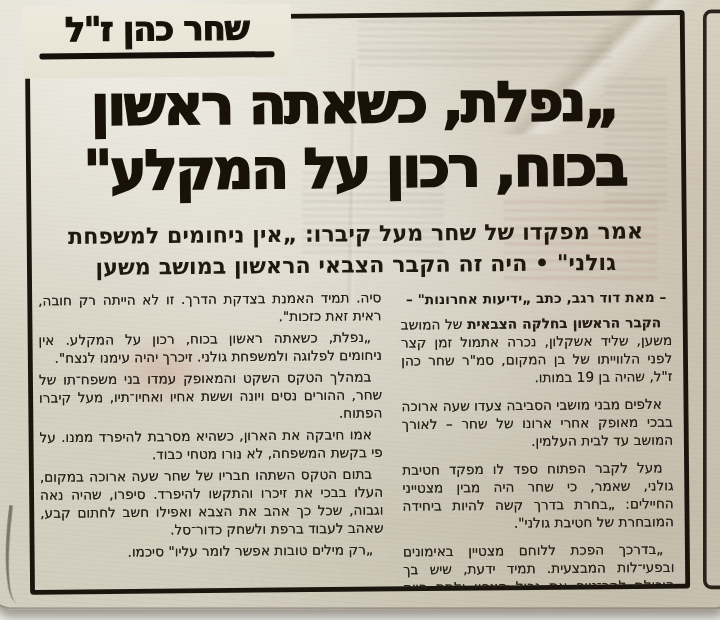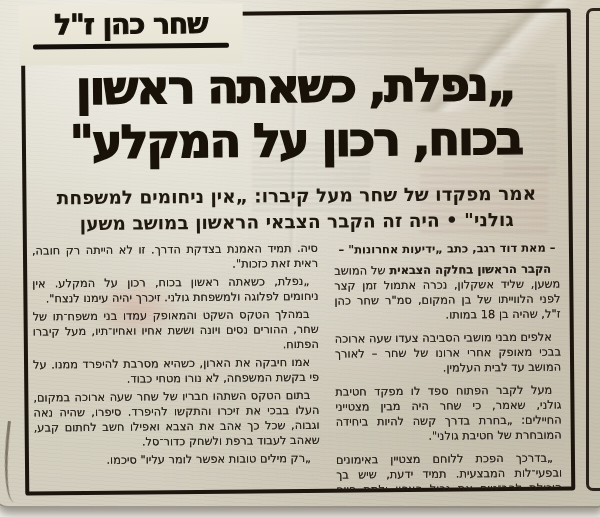--- a/index.html
+++ b/index.html
@@ -104,21 +104,21 @@
 
       <div class="subhead">
         <div>אמר מפקדו של שחר מעל קיברו: „אין ניחומים למשפחת</div>
         <div>גולני" • היה זה הקבר הצבאי הראשון במושב משען</div>
       </div>
 
       <div class="body-cols">
 
         <div class="col col-a">
           <p class="byline">– מאת דוד רגב, כתב „ידיעות אחרונות" –</p>
-          <p class="para"><span class="lead">הקבר הראשון בחלקה הצבאית</span><span> של המושב משען, שליד אשקלון, נכרה אתמול זמן קצר לפני הלווייתו של בן המקום, סמ"ר שחר כהן ז"ל, שהיה בן 18 במותו.</span></p>
+          <p class="para"><span class="lead">הקבר הראשון בחלקה הצבאית</span><span> של המושב משען, שליד אשקלון, נכרה אתמול זמן קצר לפני הלווייתו של בן המקום, סמ"ר שחר כהן ז"ל, שהיה בן 19 במותו.</span></p>
           <p class="para">אלפים מבני מושבי הסביבה צעדו שעה ארוכה בבכי מאופק אחרי ארונו של שחר – לאורך המושב עד לבית העלמין.</p>
           <p class="para">מעל לקבר הפתוח ספד לו מפקד חטיבת גולני, שאמר, כי שחר היה מבין מצטייני החיילים: „בחרת בדרך קשה להיות ביחידה המובחרת של חטיבת גולני".</p>
           <p class="para">„בדרכך הפכת ללוחם מצטיין באימונים ובפעי־לות המבצעית. תמיד ידעת, שיש בך היכולת להב־טיח את גבול הצפון ולתת חיים שלווים לאוכלו־</p>
         </div>
 
         <div class="col col-b">
           <p class="para noindent">סיה. תמיד האמנת בצדקת הדרך. זו לא הייתה רק חובה, ראית זאת כזכות".</p>
           <p class="para">„נפלת, כשאתה ראשון בכוח, רכון על המקלע. אין ניחומים לפלוגה ולמשפחת גולני. זיכרך יהיה עימנו לנצח".</p>
           <p class="para">במהלך הטקס השקט והמאופק עמדו בני משפח־תו של שחר, ההורים נסים ויונה וששת אחיו ואחיו־תיו, מעל קיברו הפתוח.</p>
           <p class="para">אמו חיבקה את הארון, כשהיא מסרבת להיפרד ממנו. על פי בקשת המשפחה, לא נורו מטחי כבוד.</p>

